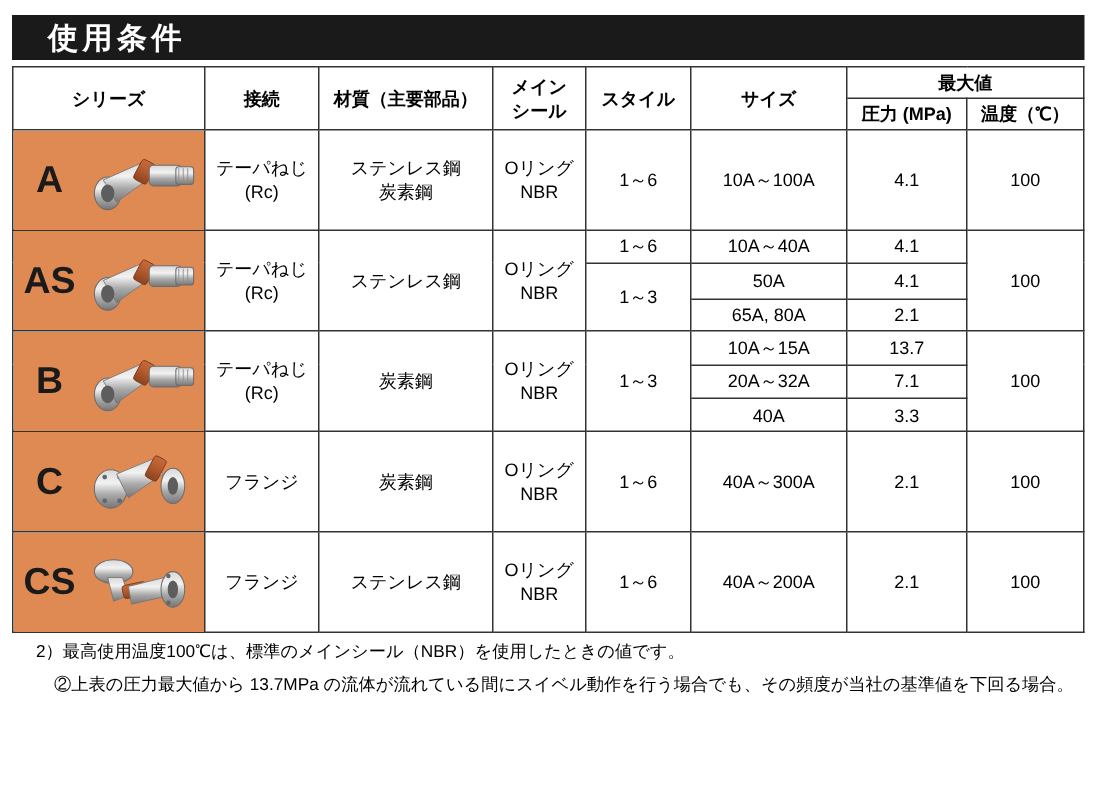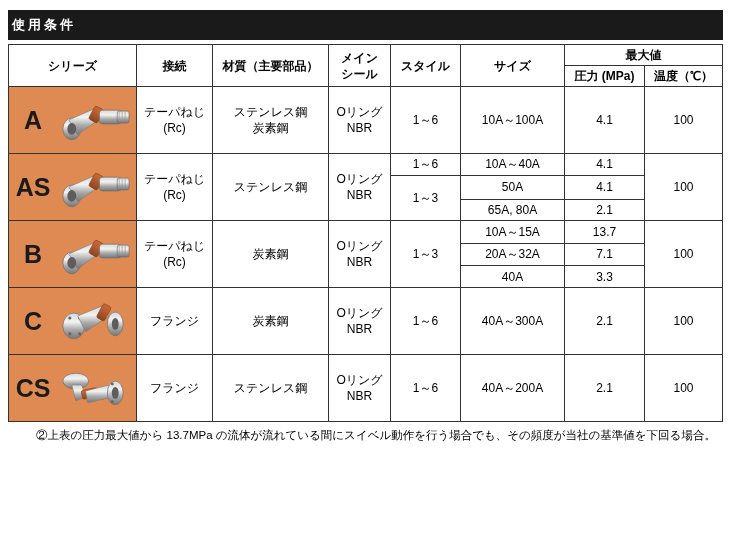--- a/index.html
+++ b/index.html
@@ -29,24 +29,24 @@
     left: 8px;
     top: 10px;
     width: 715px;
     height: 30px;
     background: #1a1a1a;
     color: #ffffff;
     display: flex;
     align-items: center;
   }
   .title-bar .title-text {
-    font-size: 13px;
+    font-size: 20px;
     font-weight: bold;
     letter-spacing: 3px;
-    padding-left: 4px;
+    padding-left: 24px;
   }
 
   
   table.spec {
     position: absolute;
     left: 8px;
     top: 44px;
     width: 715px;
     border-collapse: collapse;
     table-layout: fixed;
@@ -349,17 +349,18 @@
         <td>1～6</td>
         <td>40A～200A</td>
         <td>2.1</td>
         <td>100</td>
       </tr>
 
     </tbody>
   </table>
 
   <div class="notes">
+    <div class="note-line indent1">2）最高使用温度100℃は、標準のメインシール（NBR）を使用したときの値です。</div>
     <div class="note-line indent2">②上表の圧力最大値から 13.7MPa の流体が流れている間にスイベル動作を行う場合でも、その頻度が当社の基準値を下回る場合。</div>
 
   </div>
 
 </div>
 
 </body></html>

